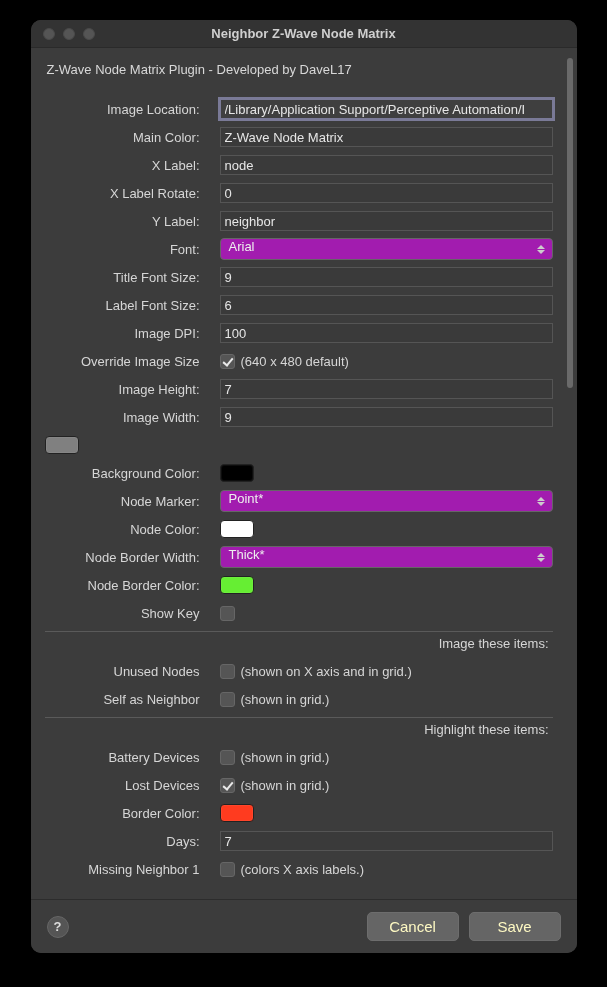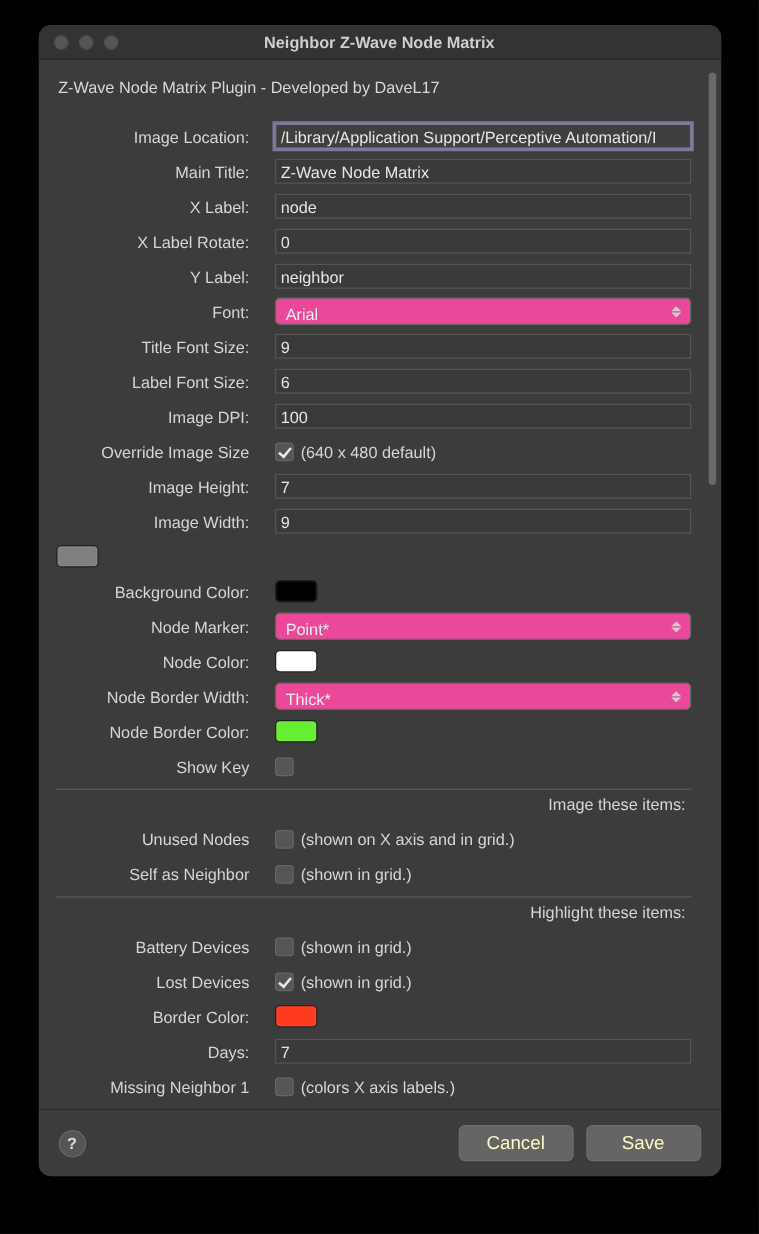--- a/index.html
+++ b/index.html
@@ -100,30 +100,30 @@
       font-size: 13px;
       font-family: inherit;
     }
     input.text.focused {
       outline: 3px solid #7a7a97;
       outline-offset: -1px;
       background: #3f3f3f;
     }
     .select {
       width: 100%;
-      background: #ec4899;
+      background: #a21caf;
       border: 1px solid #666;
       border-radius: 4px;
       height: 22px;
       padding: 0 22px 0 8px;
       color: #eee;
       font-size: 13px;
       position: relative;
       display: flex;
-      align-items: flex-end;
+      align-items: flex-start;
       cursor: default;
     }
     .select .chev {
       position: absolute;
       right: 6px;
       top: 50%;
       transform: translateY(-50%);
       width: 10px;
       height: 14px;
       display: flex;
@@ -235,21 +235,21 @@
     <div class="form">
 
       <div class="row">
         <div class="label">Image Location:</div>
         <div class="field">
           <input class="text focused" value="/Library/Application Support/Perceptive Automation/I" style="">
         </div>
       </div>
 
       <div class="row">
-        <div class="label">Main Title:</div>
+        <div class="label">Main Color:</div>
         <div class="field">
             <input class="text" value="Z-Wave Node Matrix" style="">
           </div>
       </div>
 
       <div class="row">
         <div class="label">X Label:</div>
         <div class="field">
             <input class="text" value="node" style="">
           </div>
@@ -421,21 +421,21 @@
           </div>
       </div>
 
       <div class="row">
         <div class="label">Days:</div>
         <div class="field">
             <input class="text" value="7" style="">
           </div>
       </div>
 
-      <div class="row" style="margin-bottom:4px;">
+      <div class="row" style="margin-bottom:16px;">
         <div class="label">Missing Neighbor 1</div>
         <div class="field">
           <div class="checkbox"></div>
           <span class="hint">(colors X axis labels.)</span>
         </div>
       </div>
 
     </div>
   </div>
 

